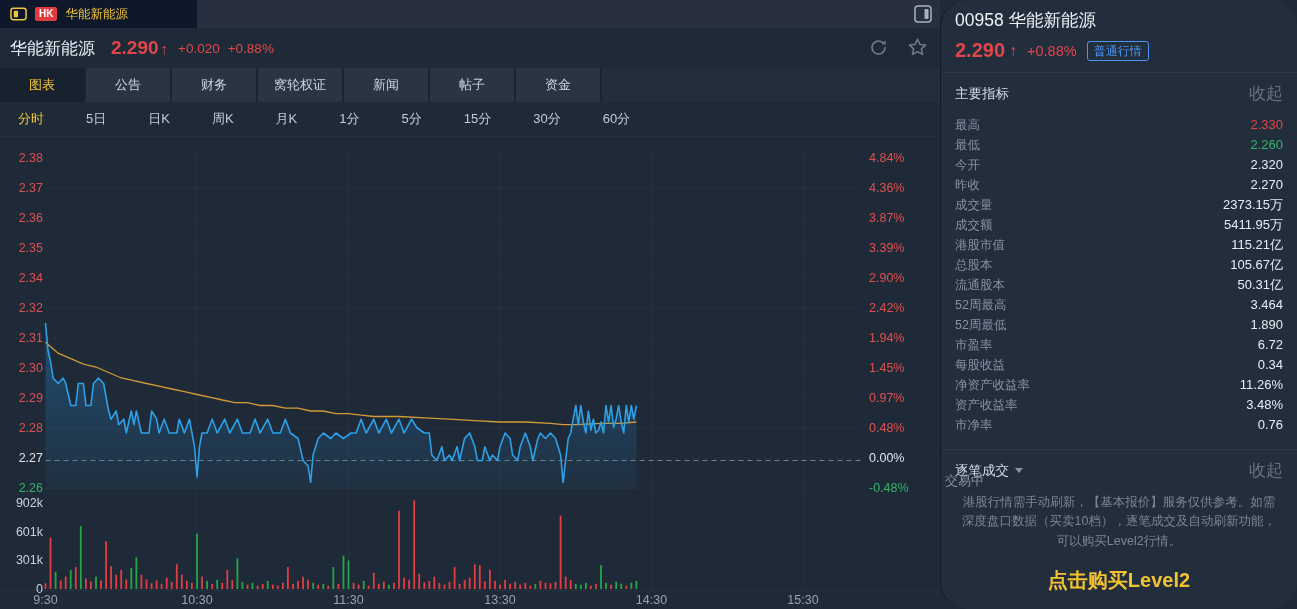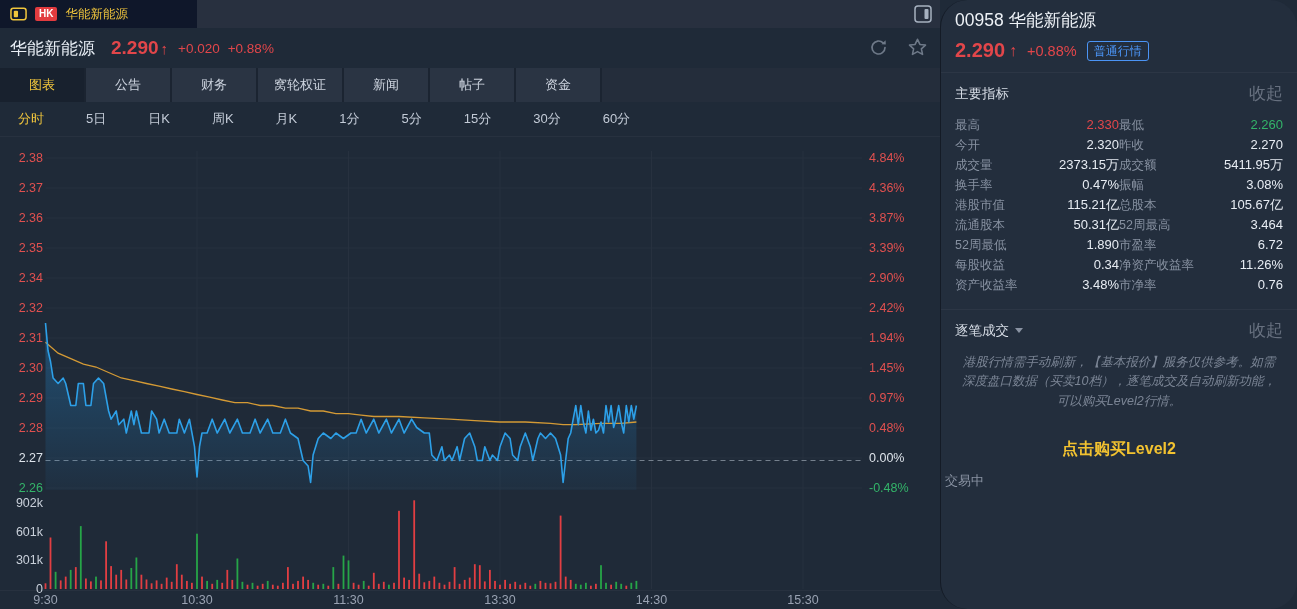--- a/index.html
+++ b/index.html
@@ -39,28 +39,28 @@
   .rp-price{color:#e2464a;font-size:20px;font-weight:bold;}
   .rp-arrow{color:#e2464a;font-size:16px;font-weight:bold;margin-left:-6px;}
   .rp-pct{color:#e2464a;font-size:14.5px;}
   .badge{color:#4b94f5;border:1px solid #4b94f5;font-size:12px;padding:1px 6px;border-radius:3px;line-height:16px;}
   .rp-div{height:1px;background:#2c3645;margin-top:10px;}
   .sec-head{display:flex;justify-content:space-between;align-items:center;padding:9px 14px;}
   .sec-title{color:#d7dde6;font-size:13.5px;display:flex;align-items:center;gap:6px;}
   .collapse{color:#67707f;font-size:17px;cursor:pointer;}
   .caret{width:0;height:0;border-left:4px solid transparent;border-right:4px solid transparent;border-top:5px solid #8a93a3;display:inline-block;}
   .ind-grid{padding:1px 14px 4px;}
-  .ind-row{display:flex;line-height:20px;}
+  .ind-row{display:flex;line-height:20px;flex-direction:column;}
   .ind-cell{flex:1;display:flex;justify-content:space-between;}
   .ind-l{color:#8791a1;font-size:12.5px;}
   .ind-v{color:#e7ecf3;font-size:13px;}
   .ind-v.red{color:#e2464a;}
   .ind-v.green{color:#33b469;}
-  .notice{margin:2px 18px 0;color:#7b8595;font-size:12.5px;line-height:1.55;text-align:center;font-style:italic;}
-  .level2{margin-top:28px;text-align:center;color:#f2c230;font-size:16px;font-weight:bold;cursor:pointer;}
+  .notice{margin:2px 18px 0;color:#7b8595;font-size:12.5px;line-height:1.55;text-align:center;}
+  .level2{margin-top:16px;text-align:center;color:#f2c230;font-size:20px;font-weight:bold;cursor:pointer;}
   .trade{position:absolute;left:0;top:472px;width:100%;}
   .trade-status{color:#8a93a3;font-size:13px;margin-left:4px;}
   .trade-btns{display:flex;gap:20px;margin:14px 0 0 70px;}
   .btn{height:29px;border:none;border-radius:3px;color:#fff;font-size:14px;font-weight:bold;cursor:pointer;font-family:inherit;}
   .btn-buy{width:98px;background:#f04848;}
   .btn-sell{width:100px;background:#2f80ed;}
 </style>
 </head>
 <body>
 
@@ -370,30 +370,20 @@
             <span class="ind-l">成交量</span>
             <span class="ind-v">2373.15万</span>
           </div>
           <div class="ind-cell">
             <span class="ind-l">成交额</span>
             <span class="ind-v">5411.95万</span>
           </div>
         </div>
         <div class="ind-row">
           <div class="ind-cell">
-            <span class="ind-l">换手率</span>
-            <span class="ind-v">0.47%</span>
-          </div>
-          <div class="ind-cell">
-            <span class="ind-l">振幅</span>
-            <span class="ind-v">3.08%</span>
-          </div>
-        </div>
-        <div class="ind-row">
-          <div class="ind-cell">
             <span class="ind-l">港股市值</span>
             <span class="ind-v">115.21亿</span>
           </div>
           <div class="ind-cell">
             <span class="ind-l">总股本</span>
             <span class="ind-v">105.67亿</span>
           </div>
         </div>
         <div class="ind-row">
           <div class="ind-cell">

